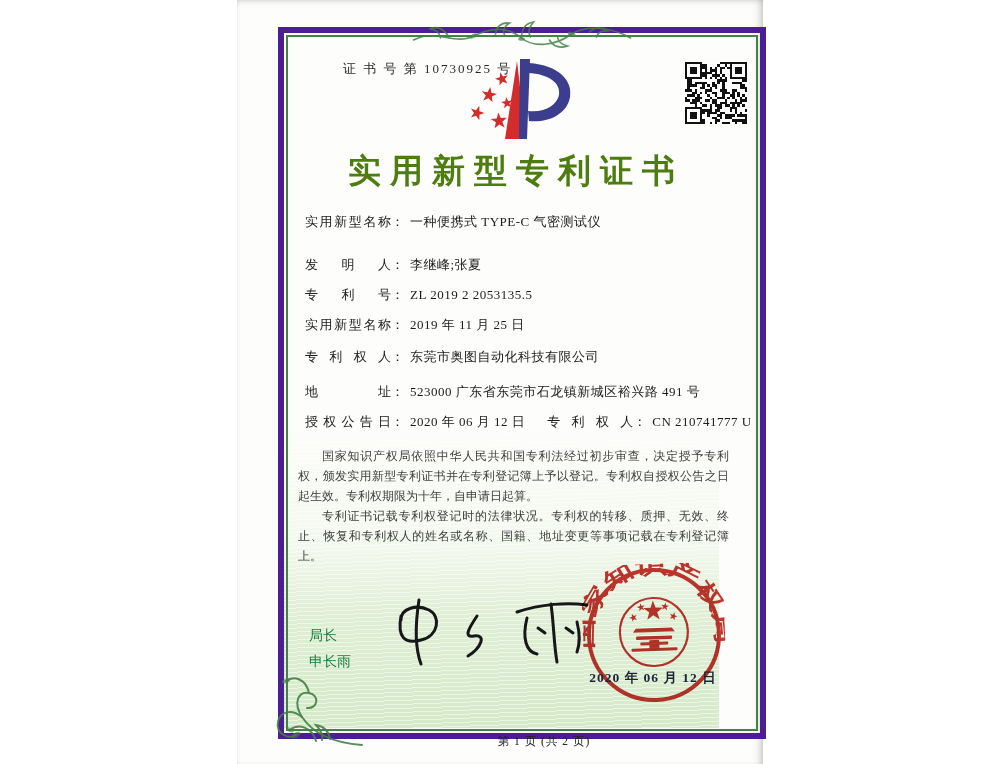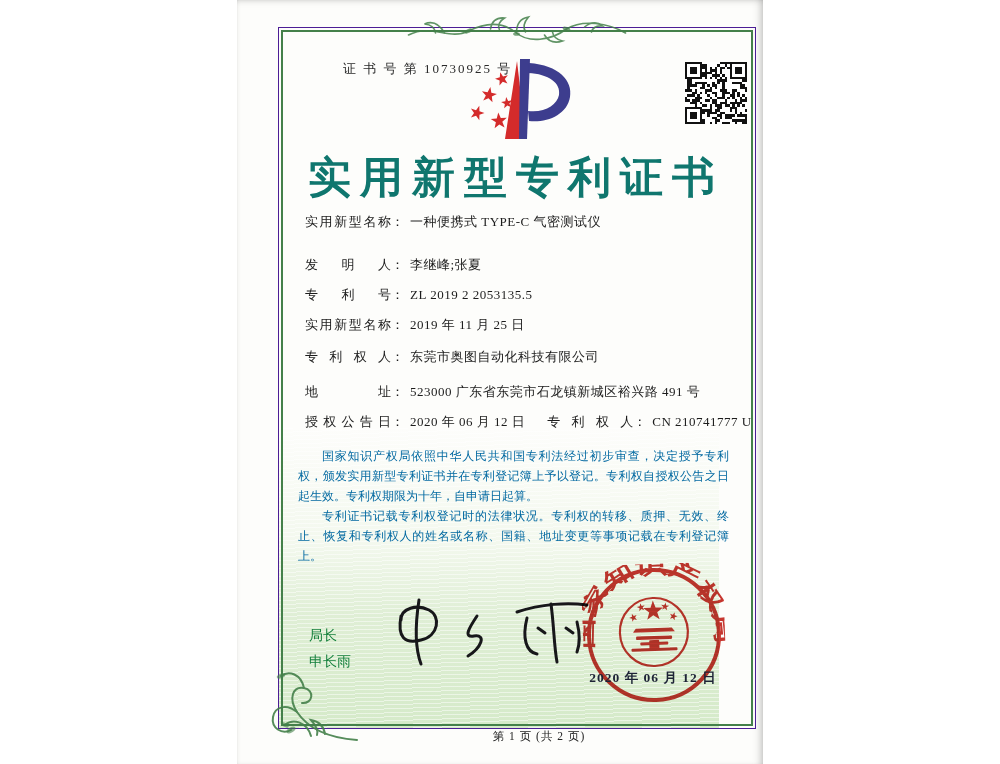--- a/index.html
+++ b/index.html
@@ -8,34 +8,34 @@
   .paper{position:absolute;left:237px;top:0;width:526px;height:764px;background:#fdfdfb;
          box-shadow:inset -7px 0 9px -6px rgba(90,90,90,.45), inset 2px 0 4px -3px rgba(120,120,120,.3),
                     inset 0 5px 8px -7px rgba(120,120,120,.5);}
   
   .tint{position:absolute;left:42px;right:44px;top:428px;height:300px;pointer-events:none;
         background:linear-gradient(180deg, rgba(222,238,210,0) 0%, rgba(225,240,214,.35) 38%,
                    rgba(216,235,204,.8) 62%, #d5eac9 100%);}
   .tint::after{content:"";position:absolute;inset:0;
         background:repeating-linear-gradient(178deg, rgba(255,255,255,.5) 0 1px, rgba(0,0,0,0) 1px 4px);}
   .frame{position:absolute;left:41px;top:27px;width:476px;height:700px;
-         border:1px solid #4c1d95;}
+         border:6px solid #4c1d95;}
   .frame-inner{position:absolute;inset:2px;border:2px solid var(--border-green,#44804a);}
   .cert-no{position:absolute;left:58px;top:60px;font-size:13px;letter-spacing:2px;color:#2a2a2a;margin-left:48px;}
   .logo{position:absolute;left:218px;top:53px;width:130px;height:96px;}
   .qr{position:absolute;left:448px;top:62px;width:62px;height:62px;}
   .title{position:absolute;left:41px;top:149px;width:476px;text-align:center;
-         font-size:43px;font-weight:bold;letter-spacing:9px;color:#0f766e;}
+         font-size:33px;font-weight:bold;letter-spacing:9px;color:#4d7c0f;}
   .frow{position:absolute;left:68px;font-size:13px;color:#1c1c1c;white-space:nowrap;}
   .flabel{display:inline-block;width:86px;text-align:justify;text-align-last:justify;vertical-align:bottom;}
   .colon{display:inline-block;}
   .fvalue{margin-left:6px;letter-spacing:.5px;}
   .pair2{margin-left:22px;}
   .paras{position:absolute;left:61px;top:446px;width:431px;font-size:12px;line-height:20px;
-         color:#0369a1;text-align:justify;}
+         color:#404040;text-align:justify;}
   .paras p{margin:0;text-indent:2em;}
   .signer{position:absolute;left:72px;top:622px;font-size:14px;line-height:26px;color:#15803d;
           font-family:Liberation Sans, sans-serif;}
   .signature{position:absolute;left:148px;top:586px;width:210px;height:96px;}
   .seal{position:absolute;left:346px;top:564px;width:142px;height:142px;opacity:.92;
         mix-blend-mode:multiply;transform:rotate(-2deg);}
   .seal-date{position:absolute;left:340px;top:669px;width:152px;text-align:center;
              font-size:13.5px;font-weight:bold;color:#1d2336;letter-spacing:1px;}
   .page-foot{position:absolute;left:110px;top:701px;width:300px;text-align:center;
              font-size:11.5px;color:#222;letter-spacing:1px;}

